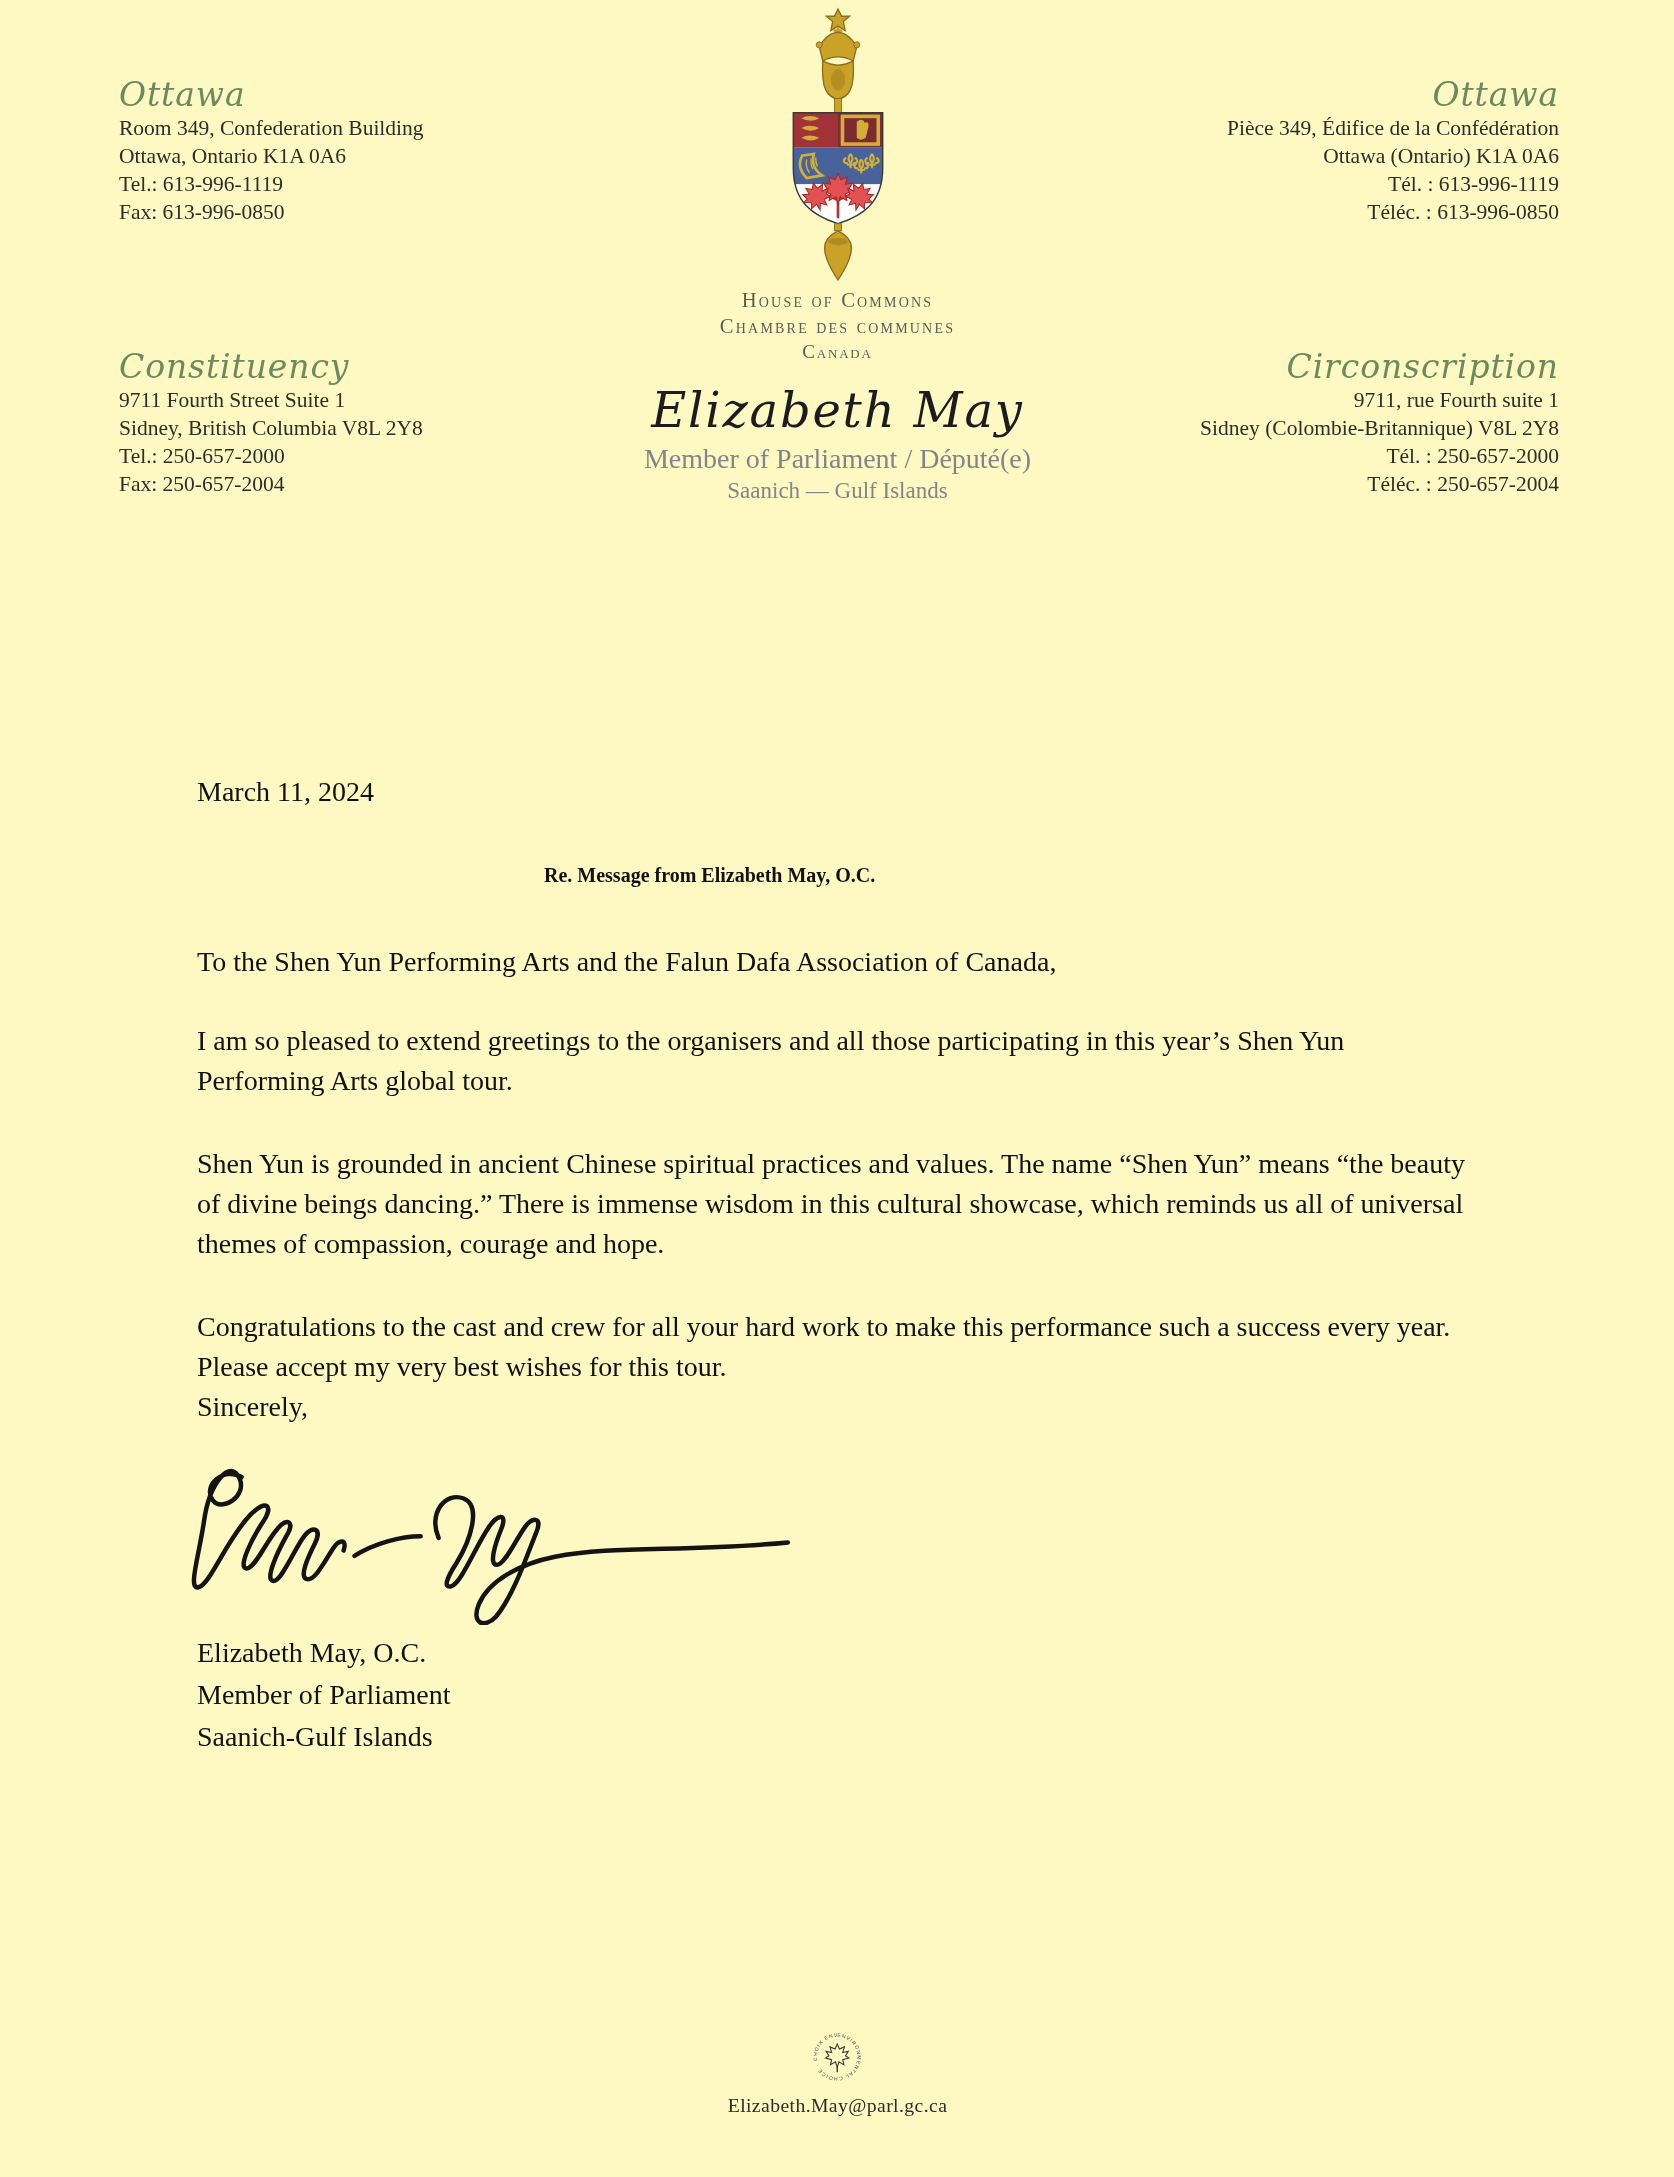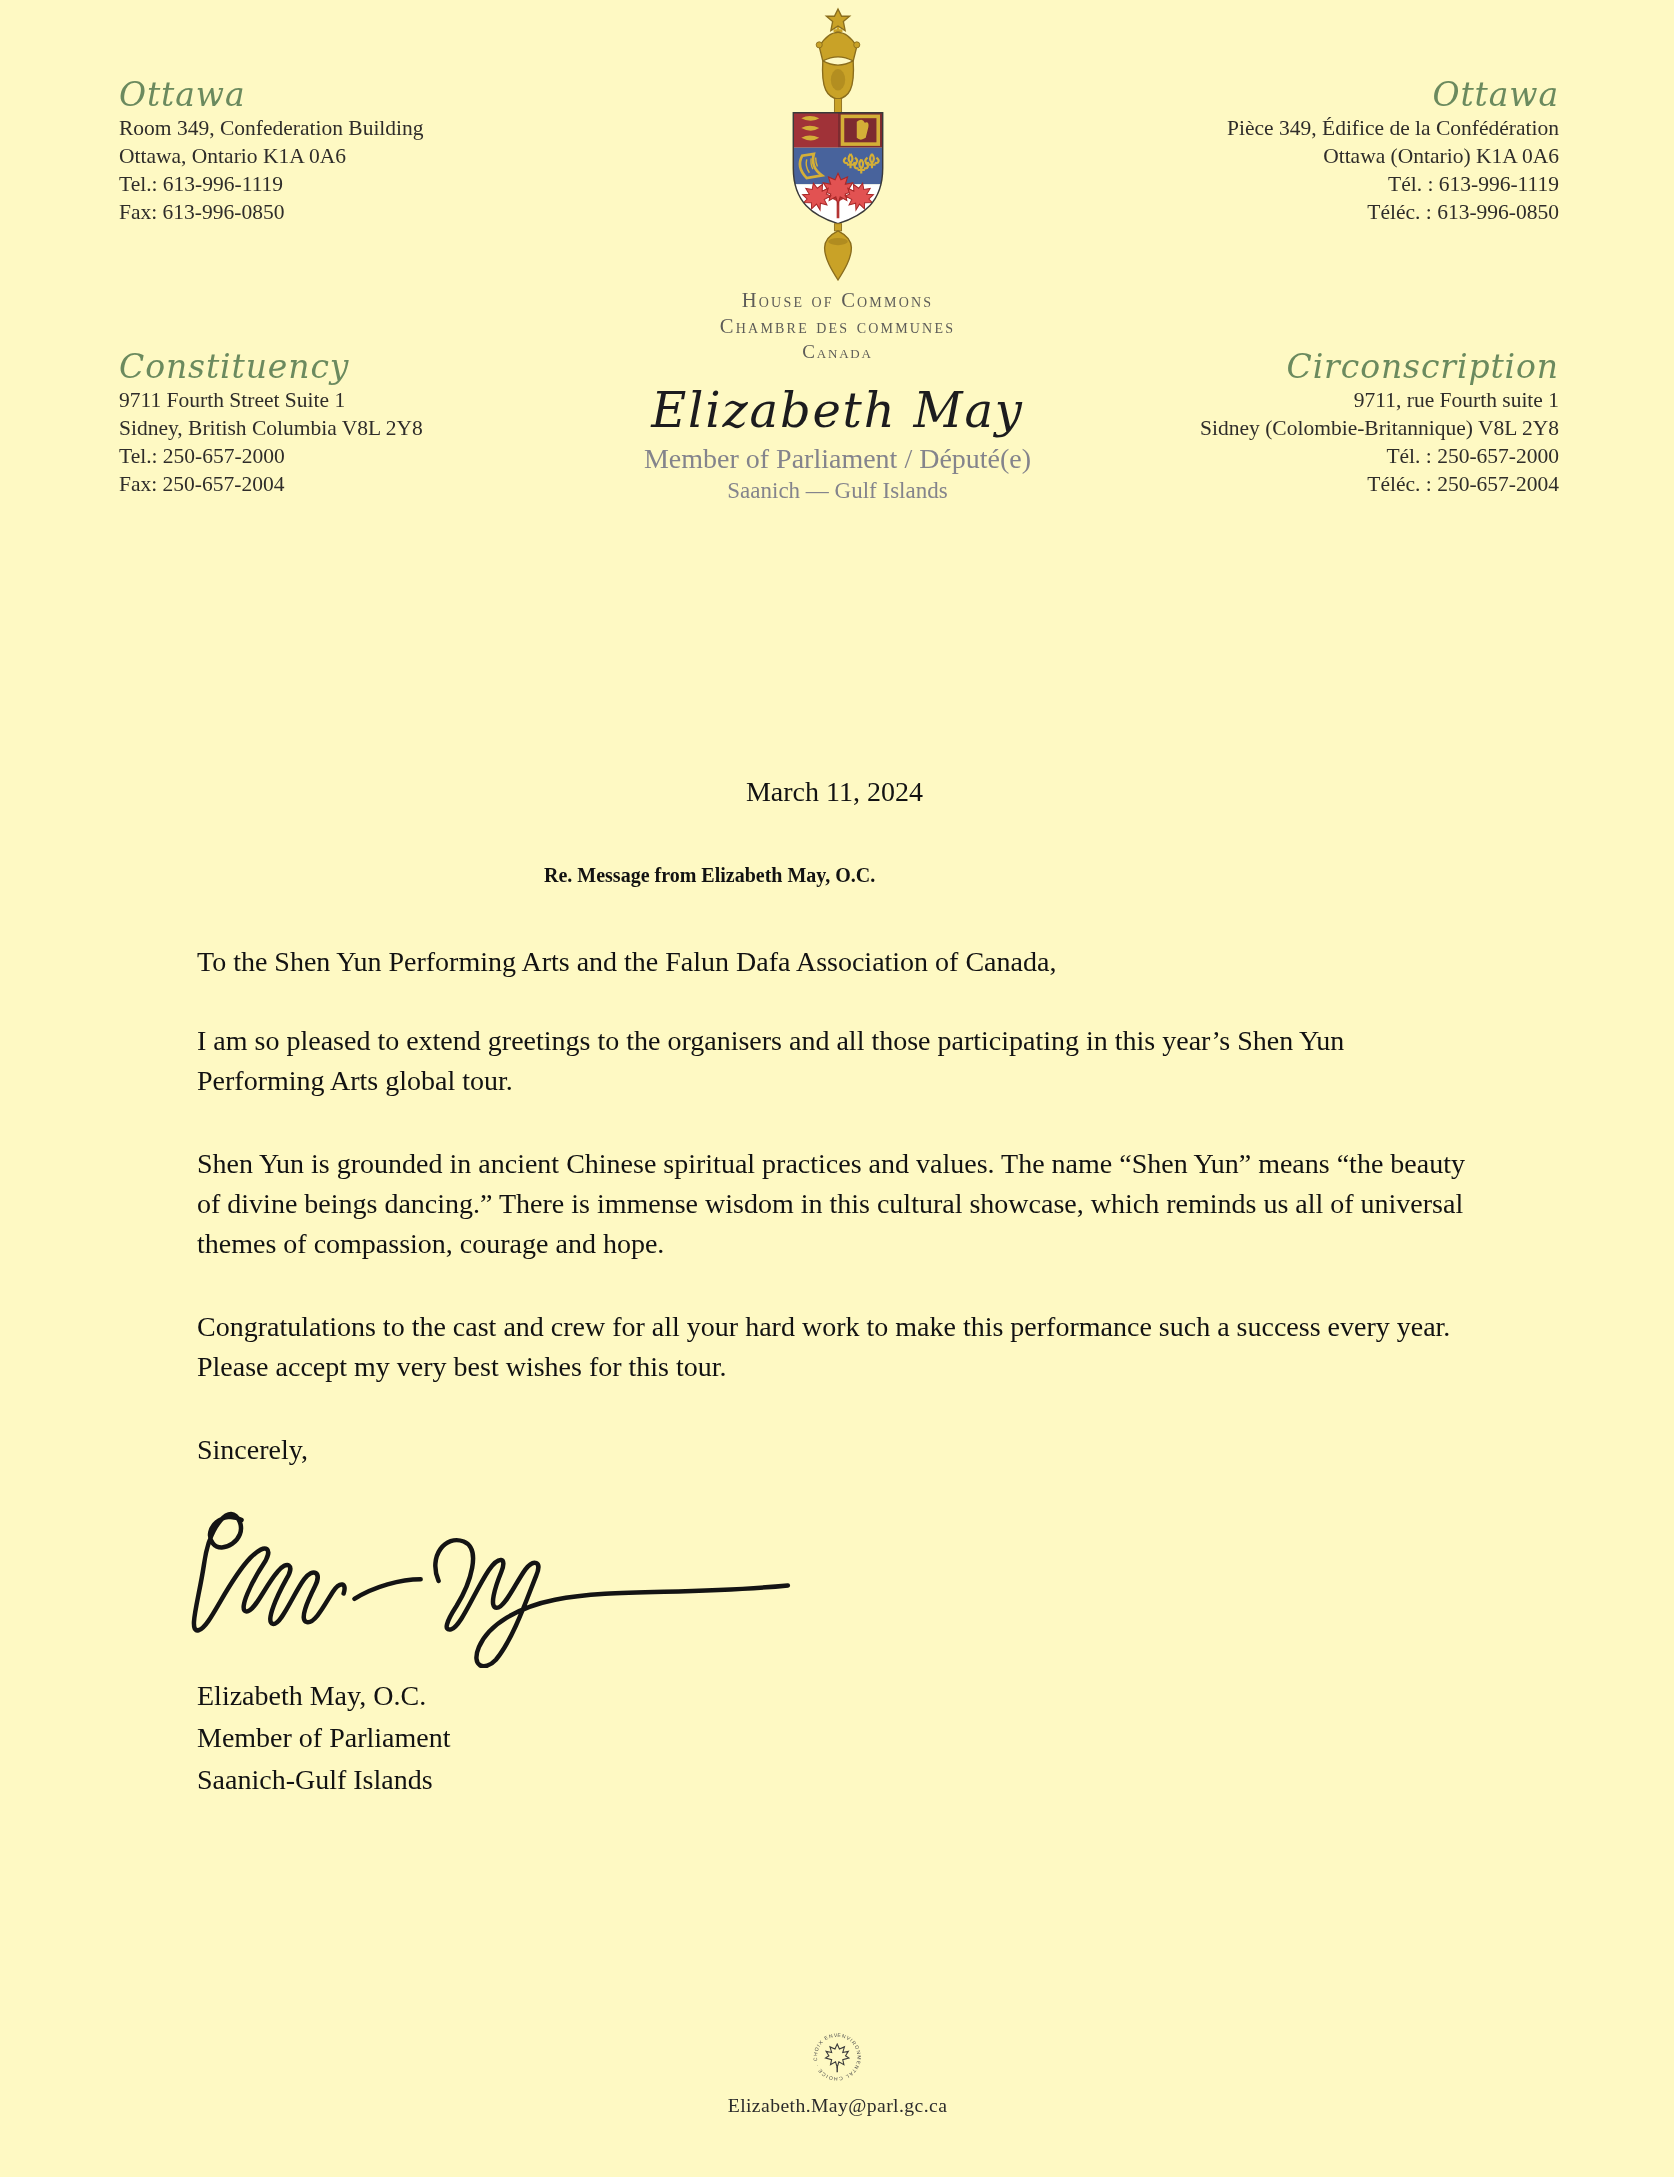--- a/index.html
+++ b/index.html
@@ -23,27 +23,27 @@
   .member-wrap { position:absolute; left:50%; transform:translateX(-50%); top:383px; width:627px; text-align:center; }
   .member-name {
     font-family:"DejaVu Serif", serif; font-style:italic;
     font-size:48px; line-height:54px; color:#1c1c1e; letter-spacing:1.8px;
   }
   .member-role   { font-size:28px; line-height:34px; color:#84848c; margin-top:5.4px; }
   .member-riding { font-size:23px; line-height:30px; color:#84848c; }
   
   .body-wrap { position:absolute; left:197px; top:772px; width:1275px;
                font-size:28px; line-height:40px; color:#121212; }
-  .date-line { text-align:center; }
+  .date-line { text-align:left; }
   .subject   { margin-top:43px; margin-left:347px; font-weight:bold; font-size:20px; }
   .salutation{ margin-top:47px; }
   .para-1    { margin-top:39px; }
   .para-2    { margin-top:43px; }
   .para-3    { margin-top:43px; }
-  .closing   { margin-top:43px; }
+  .closing   { }
   .signature-svg { display:block; margin-top:23px; margin-left:-10.7px; }
   .signer    { margin-top:7.2px; line-height:42px; }
   
   .footer-wrap { position:absolute; left:50%; transform:translateX(-50%); top:2031px; text-align:center; }
   .eco-logo { display:block; margin:0 auto; }
   .footer-email { margin-top:10.7px; font-size:19.7px; color:#2c2c2c; letter-spacing:0.4px; }
 </style>
 </head>
 <body>
 

